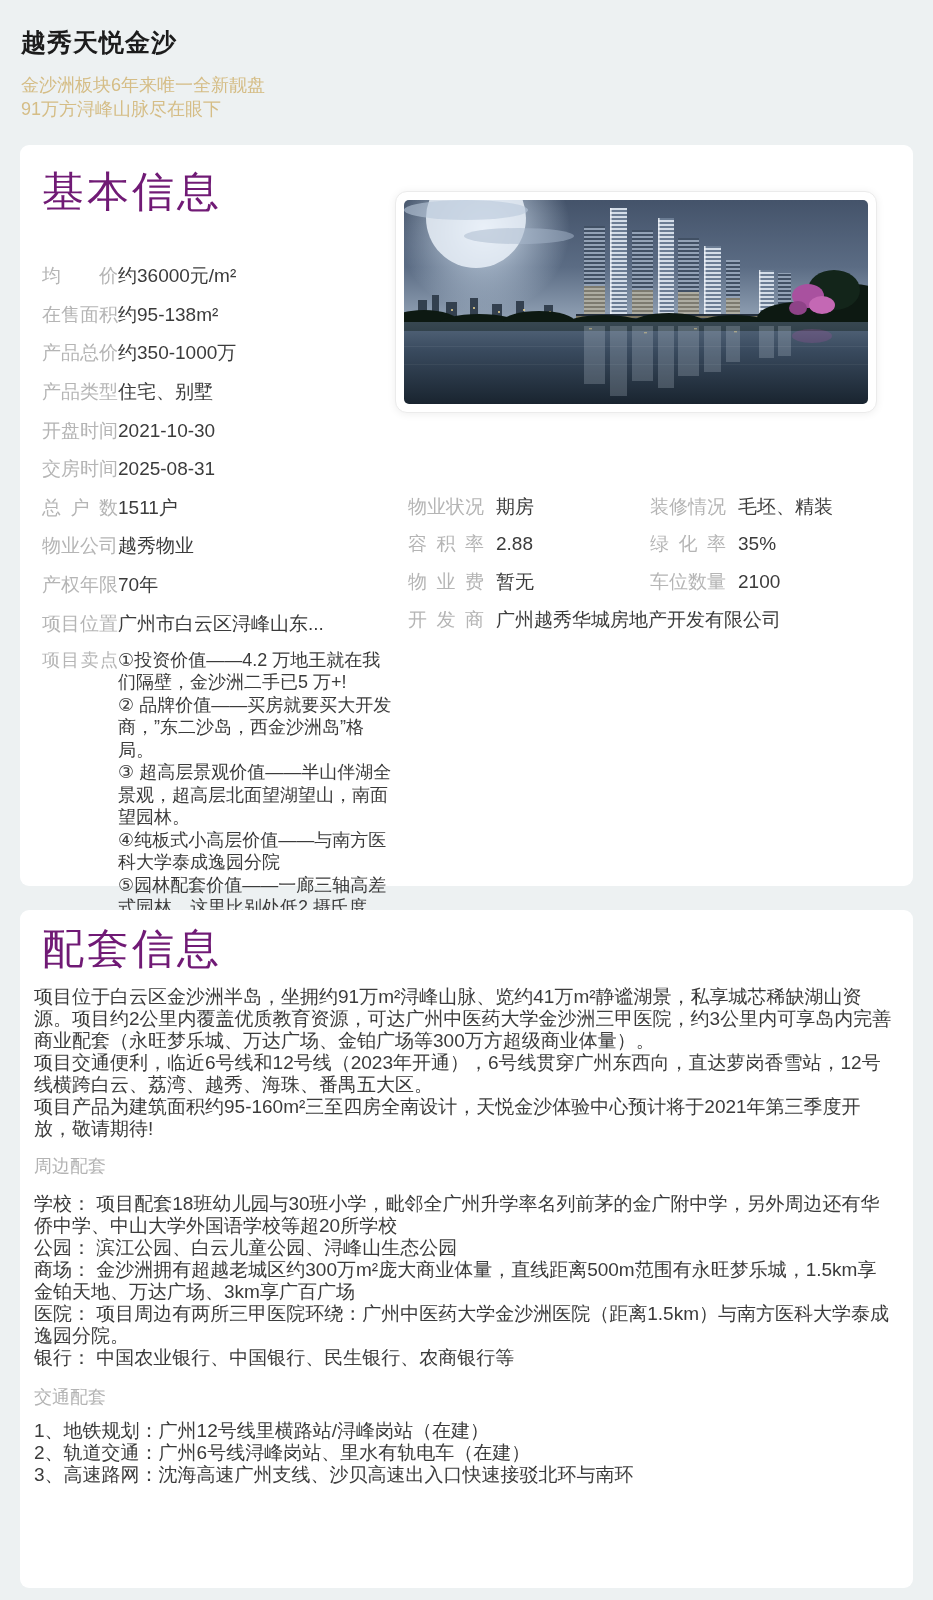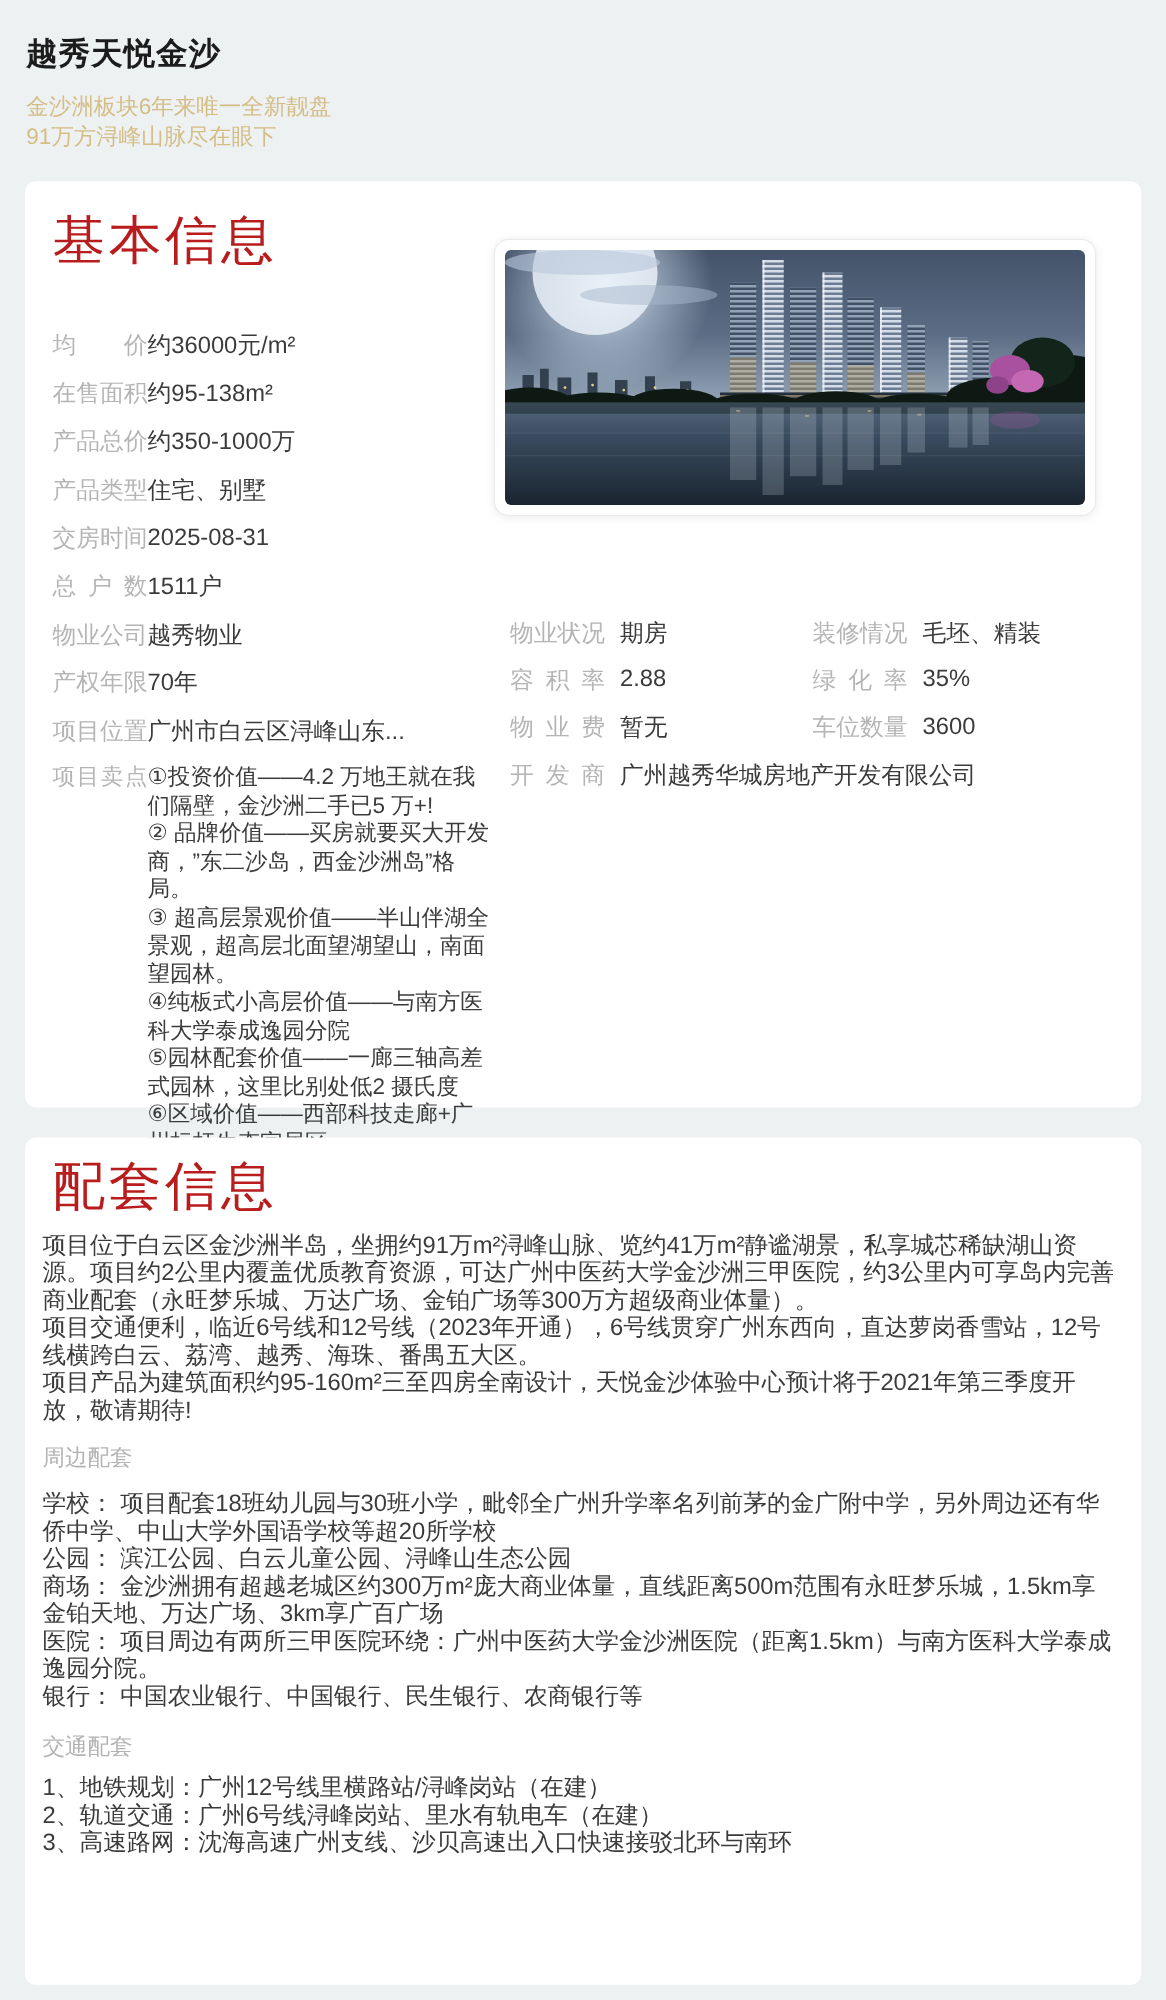--- a/index.html
+++ b/index.html
@@ -17,21 +17,21 @@
   .page-subtitle{
     position:absolute;left:21px;top:74px;
     font-size:18px;line-height:23.5px;color:#d5bd86;
   }
   .card{
     position:absolute;left:20px;width:893px;background:#ffffff;border-radius:9px;
   }
   .card-basic{top:145px;height:741px;}
   .card-amenities{top:910px;height:678px;}
   .section-title{
-    font-size:42px;line-height:50px;color:#b91c1c;letter-spacing:3px;font-weight:400;
+    font-size:42px;line-height:50px;color:#701a75;letter-spacing:3px;font-weight:400;
   }
   .card-basic .section-title{position:absolute;left:22px;top:22px;}
   
   .img-frame{
     position:absolute;left:375px;top:46px;width:482px;height:222px;
     box-sizing:border-box;background:#fff;border:1px solid #ebebeb;border-radius:12px;
     padding:8px;box-shadow:0 1px 8px rgba(0,0,0,0.07);
   }
   .img-frame svg{display:block;width:100%;height:100%;border-radius:5px;}
   .col1{position:absolute;left:22px;top:112px;width:350px;}
@@ -203,20 +203,24 @@
       </div>
     <div class="row">
         <span class="lbl">产品总价</span>
         <span class="val">约350-1000万</span>
       </div>
     <div class="row">
         <span class="lbl">产品类型</span>
         <span class="val">住宅、别墅</span>
       </div>
     <div class="row">
+        <span class="lbl">开盘时间</span>
+        <span class="val">2021-10-30</span>
+      </div>
+    <div class="row">
         <span class="lbl">交房时间</span>
         <span class="val">2025-08-31</span>
       </div>
     <div class="row">
         <span class="lbl">总户数</span>
         <span class="val">1511户</span>
       </div>
     <div class="row">
         <span class="lbl">物业公司</span>
         <span class="val">越秀物业</span>
@@ -269,21 +273,21 @@
     <div class="row">
         <span class="lbl">装修情况</span>
         <span class="val">毛坯、精装</span>
       </div>
     <div class="row">
         <span class="lbl">绿化率</span>
         <span class="val">35%</span>
       </div>
     <div class="row">
         <span class="lbl">车位数量</span>
-        <span class="val">3600</span>
+        <span class="val">2100</span>
       </div>
   </div>
 </section>
 
 <section class="card card-amenities">
   <div class="am-inner">
     <div class="section-title">配套信息</div>
 
     <div class="para-block intro">
       <div>项目位于白云区金沙洲半岛，坐拥约91万m²浔峰山脉、览约41万m²静谧湖景，私享城芯稀缺湖山资源。项目约2公里内覆盖优质教育资源，可达广州中医药大学金沙洲三甲医院，约3公里内可享岛内完善商业配套（永旺梦乐城、万达广场、金铂广场等300万方超级商业体量）。</div>

